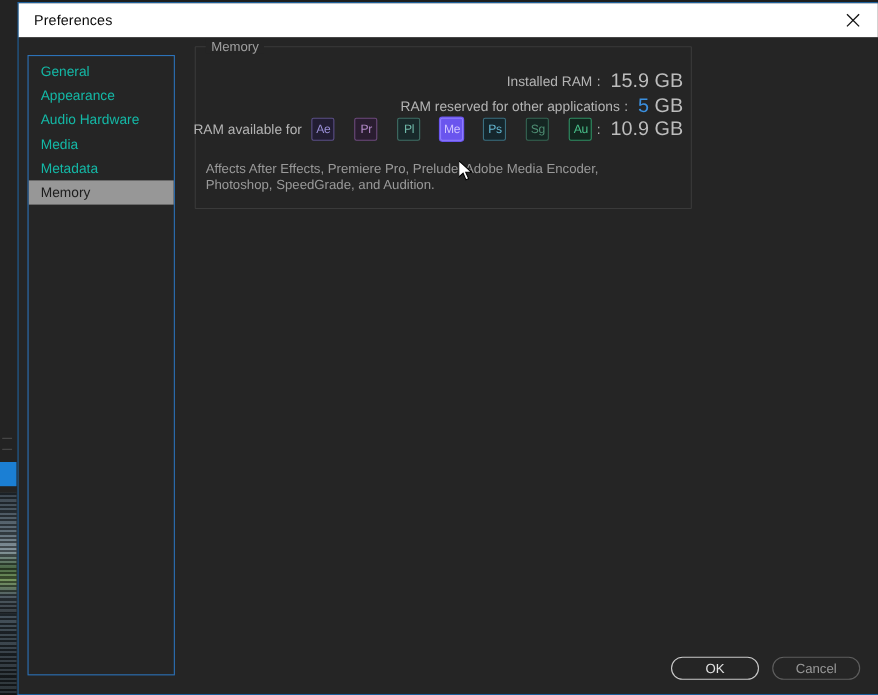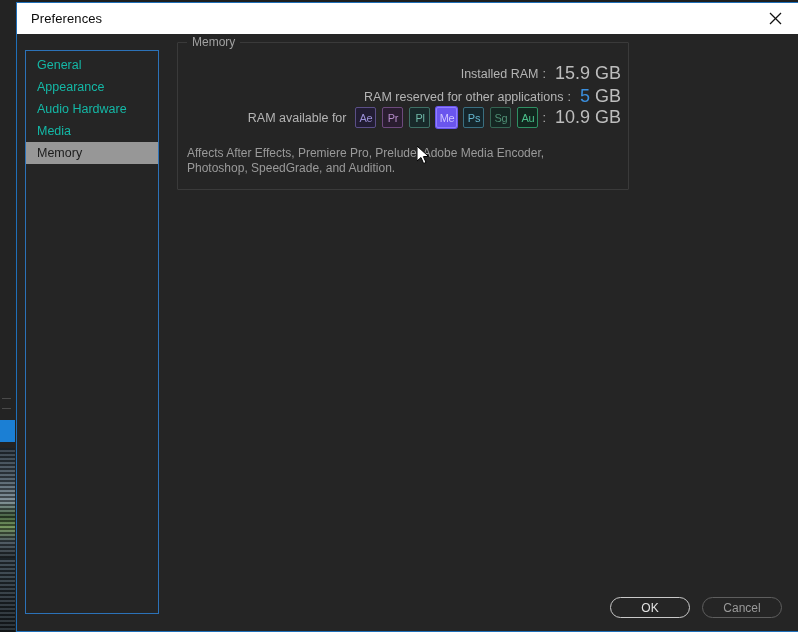--- a/index.html
+++ b/index.html
@@ -143,21 +143,21 @@
     color: #3b8fde;
     cursor: default;
   }
 
   #row-installed { left: 0; top: 20px; width: 443px; justify-content: flex-end; }
   #row-reserved  { left: 0; top: 43px; width: 443px; justify-content: flex-end; }
   #row-available { left: 0; top: 64px; width: 443px; justify-content: flex-end; }
 
   #row-available .mem-label { padding-right: 9px; }
 
-  #app-icons { display: flex; align-items: center; gap: 6px; }
+  #app-icons { display: flex; align-items: center; gap: 18px; }
   .app-icon {
     width: 21px; height: 21px;
     border: 1px solid #555;
     border-radius: 2px;
     display: flex; align-items: center; justify-content: center;
     font-size: 11px;
     font-family: "Liberation Sans", sans-serif;
     letter-spacing: -.3px;
     cursor: default;
     position: relative;
@@ -222,20 +222,21 @@
     </div>
   </div>
 
   <div id="dialog-body">
 
     <div id="sidebar">
         <div class="side-item">General</div>
         <div class="side-item">Appearance</div>
         <div class="side-item">Audio Hardware</div>
         <div class="side-item">Media</div>
+        <div class="side-item">Metadata</div>
         <div class="side-item selected">Memory</div>
       </div>
 
     <div id="memory-group">
       <div id="memory-legend">Memory</div>
 
       <div class="mem-row" id="row-installed">
         <span class="mem-label">Installed RAM</span>
         <span class="mem-colon">:</span>
         <span class="mem-value">15.9 GB</span>

